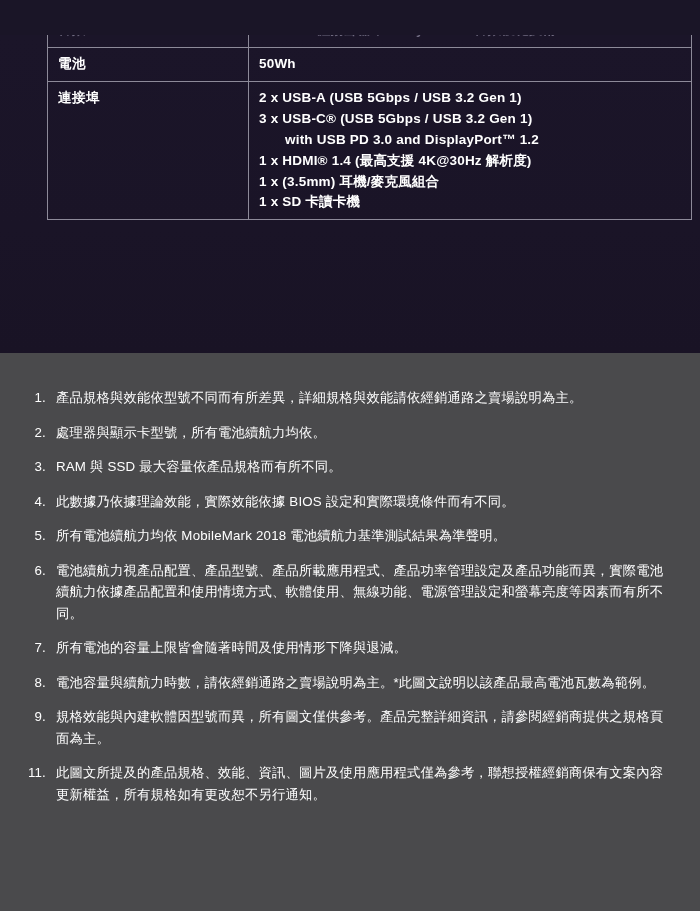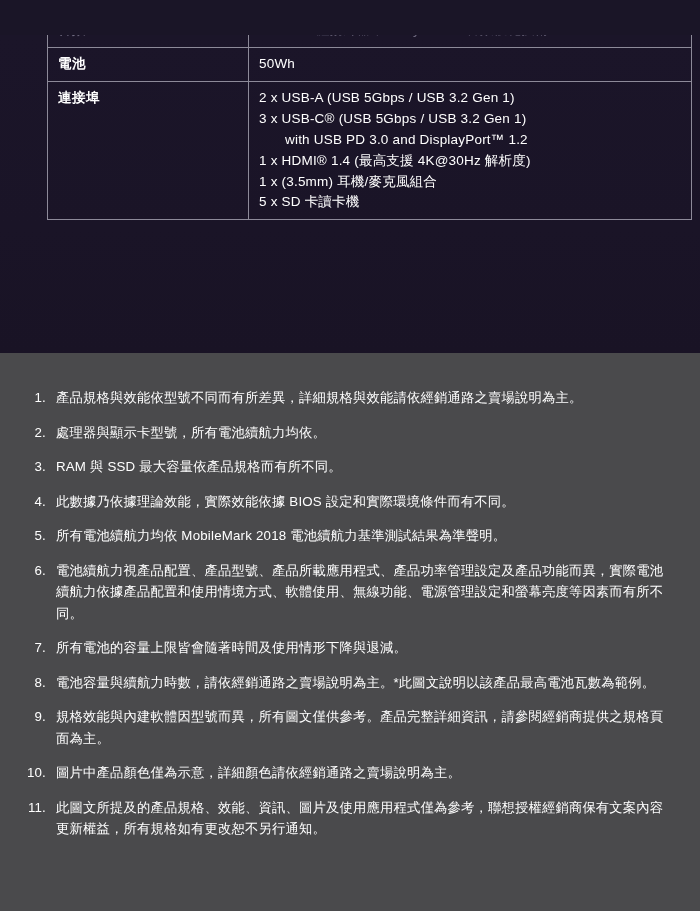--- a/index.html
+++ b/index.html
@@ -47,20 +47,21 @@
     vertical-align: top;
   }
   .spec-table td.label {
     width: 181px;
     font-weight: bold;
     letter-spacing: 0.5px;
   }
   .spec-table td.value {
     width: 423px;
     letter-spacing: 0.2px;
+    font-weight: bold;
   }
   .spec-table tr.partial td {
     color: #6f6a80;
   }
   .ports-line {
     white-space: pre;
     display: block;
   }
   .ports-indent {
     padding-left: 26px;
@@ -121,21 +122,21 @@
           <td class="value">50Wh</td>
         </tr>
         <tr>
           <td class="label">連接埠</td>
           <td class="value">
             <span class="ports-line">2 x USB-A (USB 5Gbps / USB 3.2 Gen 1)</span>
             <span class="ports-line">3 x USB-C® (USB 5Gbps / USB 3.2 Gen 1)</span>
             <span class="ports-line ports-indent">with USB PD 3.0 and DisplayPort™ 1.2</span>
             <span class="ports-line">1 x HDMI® 1.4 (最高支援 4K@30Hz 解析度)</span>
             <span class="ports-line">1 x (3.5mm) 耳機/麥克風組合</span>
-            <span class="ports-line">5 x SD 卡讀卡機</span>
+            <span class="ports-line">1 x SD 卡讀卡機</span>
           </td>
         </tr>
       </tbody>
     </table>
   </div>
 
   <div class="notes-section">
     <ul class="notes-list">
       <li class="note-item">
         <span class="note-num">1.</span>
@@ -167,23 +168,19 @@
       </li>
       <li class="note-item">
         <span class="note-num">8.</span>
         <span class="note-text">電池容量與續航力時數，請依經銷通路之賣場說明為主。*此圖文說明以該產品最高電池瓦數為範例。</span>
       </li>
       <li class="note-item">
         <span class="note-num">9.</span>
         <span class="note-text">規格效能與內建軟體因型號而異，所有圖文僅供參考。產品完整詳細資訊，請參閱經銷商提供之規格頁面為主。</span>
       </li>
       <li class="note-item">
-        <span class="note-num">10.</span>
-        <span class="note-text">圖片中產品顏色僅為示意，詳細顏色請依經銷通路之賣場說明為主。</span>
-      </li>
-      <li class="note-item">
         <span class="note-num">11.</span>
         <span class="note-text">此圖文所提及的產品規格、效能、資訊、圖片及使用應用程式僅為參考，聯想授權經銷商保有文案內容更新權益，所有規格如有更改恕不另行通知。</span>
       </li>
     </ul>
   </div>
 
 </div>
 
 </body></html>

